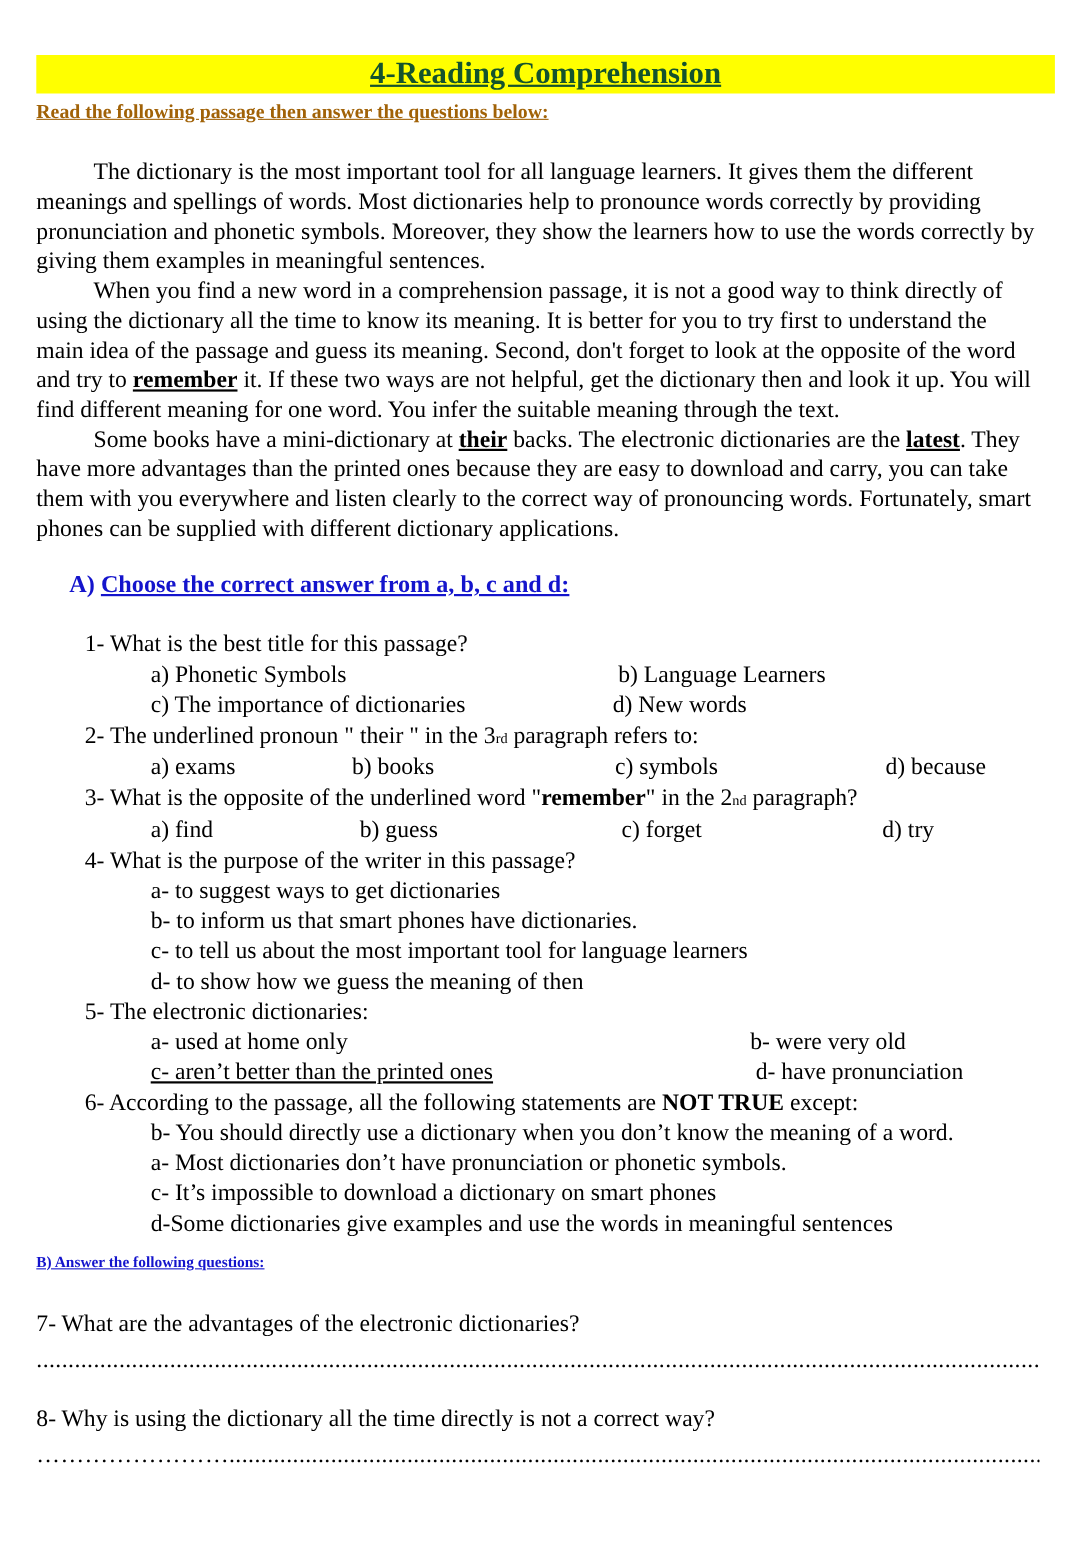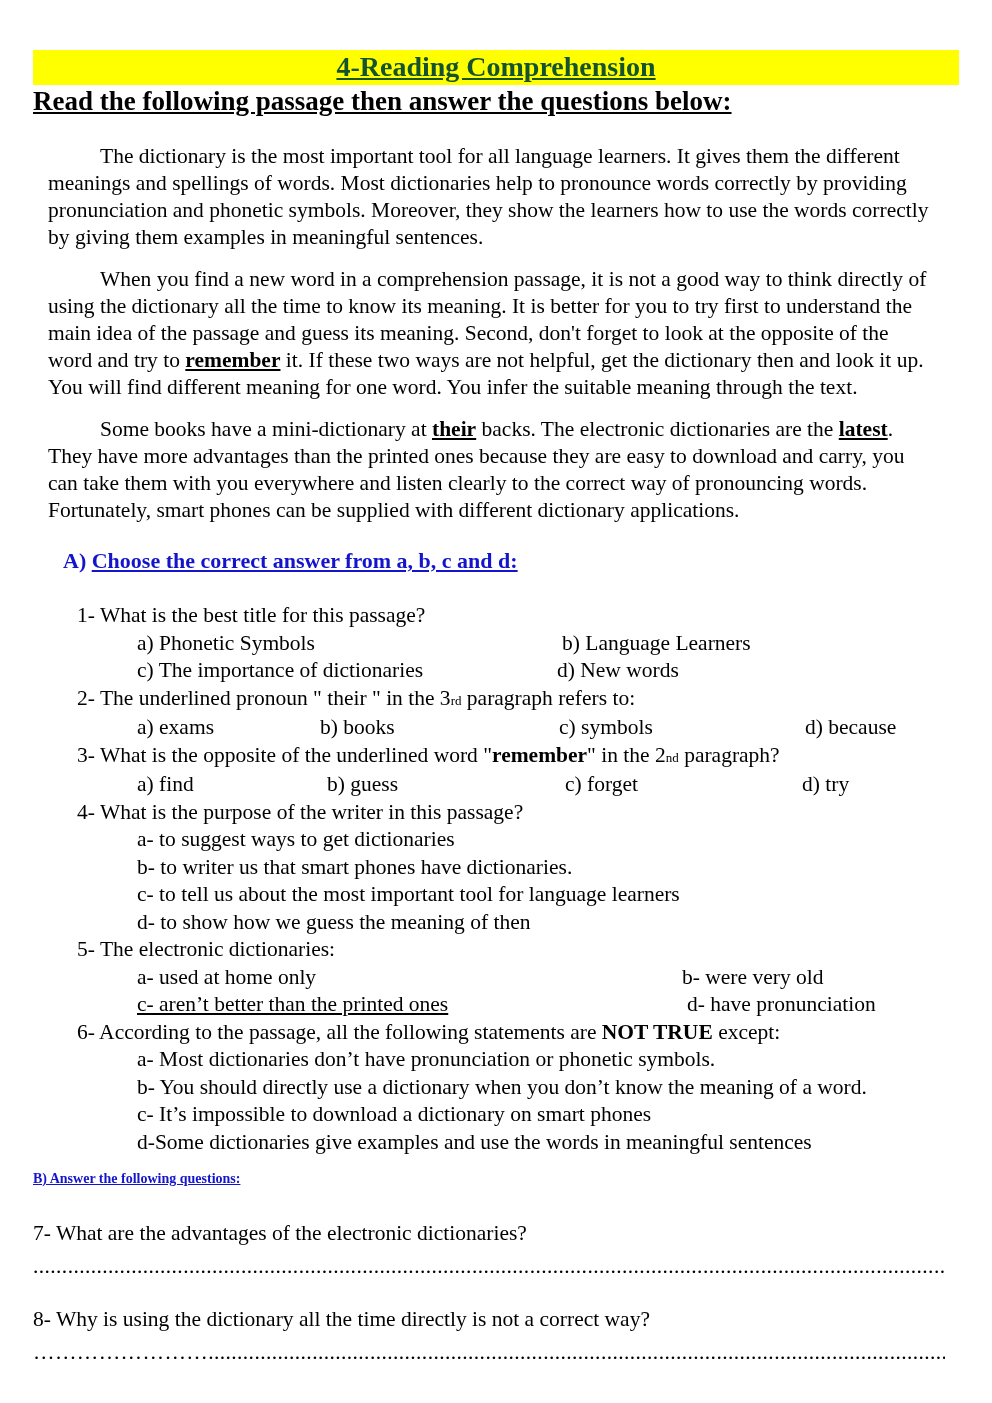--- a/index.html
+++ b/index.html
@@ -19,35 +19,35 @@
   }
   .title {
     color: #14532d;
     font-weight: bold;
     font-size: 28px;
     line-height: 34px;
     text-decoration: underline;
   }
 
   .instruction {
-    color: #000000;
+    color: #a16207;
     font-weight: bold;
-    font-size: 27px;
+    font-size: 18px;
     line-height: 27px;
     text-decoration: underline;
     margin-top: 3px;
   }
 
   .passage {
     margin-top: 28px;
     font-size: 21.5px;
     line-height: 27px;
     width: 912px;
   }
-  .para { margin: 15px; text-indent: 52px; }
+  .para { margin: 0; text-indent: 52px; }
   .bu { font-weight: bold; text-decoration: underline; }
 
   .sec-a {
     margin-top: 22px;
     margin-left: 30px;
     font-size: 22px;
     color: #1414CC;
     font-weight: bold;
     line-height: 30px;
   }
@@ -124,35 +124,35 @@
       <span class="opt w183">a) exams</span><span class="opt w239">b) books</span><span class="opt w246">c) symbols</span><span class="opt">d) because</span>
     </div>
 
     <div class="q"><span>3- What is the opposite of the underlined word "</span><b>remember</b><span>" in the 2</span><span class="sub">nd</span><span> paragraph?</span></div>
     <div class="opts">
       <span class="opt w190">a) find</span><span class="opt w238">b) guess</span><span class="opt w237">c) forget</span><span class="opt">d) try</span>
     </div>
 
     <div class="q">4- What is the purpose of the writer in this passage?</div>
     <div class="opts">a- to suggest ways to get dictionaries</div>
-    <div class="opts">b- to writer us that smart phones have dictionaries.</div>
+    <div class="opts">b- to inform us that smart phones have dictionaries.</div>
     <div class="opts">c- to tell us about the most important tool for language learners</div>
     <div class="opts">d- to show how we guess the meaning of then</div>
 
     <div class="q">5- The electronic dictionaries:</div>
     <div class="opts">
       <span class="opt w545">a- used at home only</span><span class="opt">b- were very old</span>
     </div>
     <div class="opts">
       <span class="opt w550">c- aren’t better than the printed ones</span><span class="opt">d- have pronunciation</span>
     </div>
 
     <div class="q"><span>6- According to the passage, all the following statements are </span><b>NOT TRUE</b><span> except:</span></div>
+    <div class="opts">b- You should directly use a dictionary when you don’t know the meaning of a word.</div>
     <div class="opts">a- Most dictionaries don’t have pronunciation or phonetic symbols.</div>
-    <div class="opts">b- You should directly use a dictionary when you don’t know the meaning of a word.</div>
     <div class="opts">c- It’s impossible to download a dictionary on smart phones</div>
     <div class="opts">d-Some dictionaries give examples and use the words in meaningful sentences</div>
 
   </div>
 
   <div class="sec-b">B) Answer the following questions:</div>
 
   <div class="qb">7- What are the advantages of the electronic dictionaries?</div>
   <div class="ans-line">..........................................................................................................................................................................................................</div>
 

